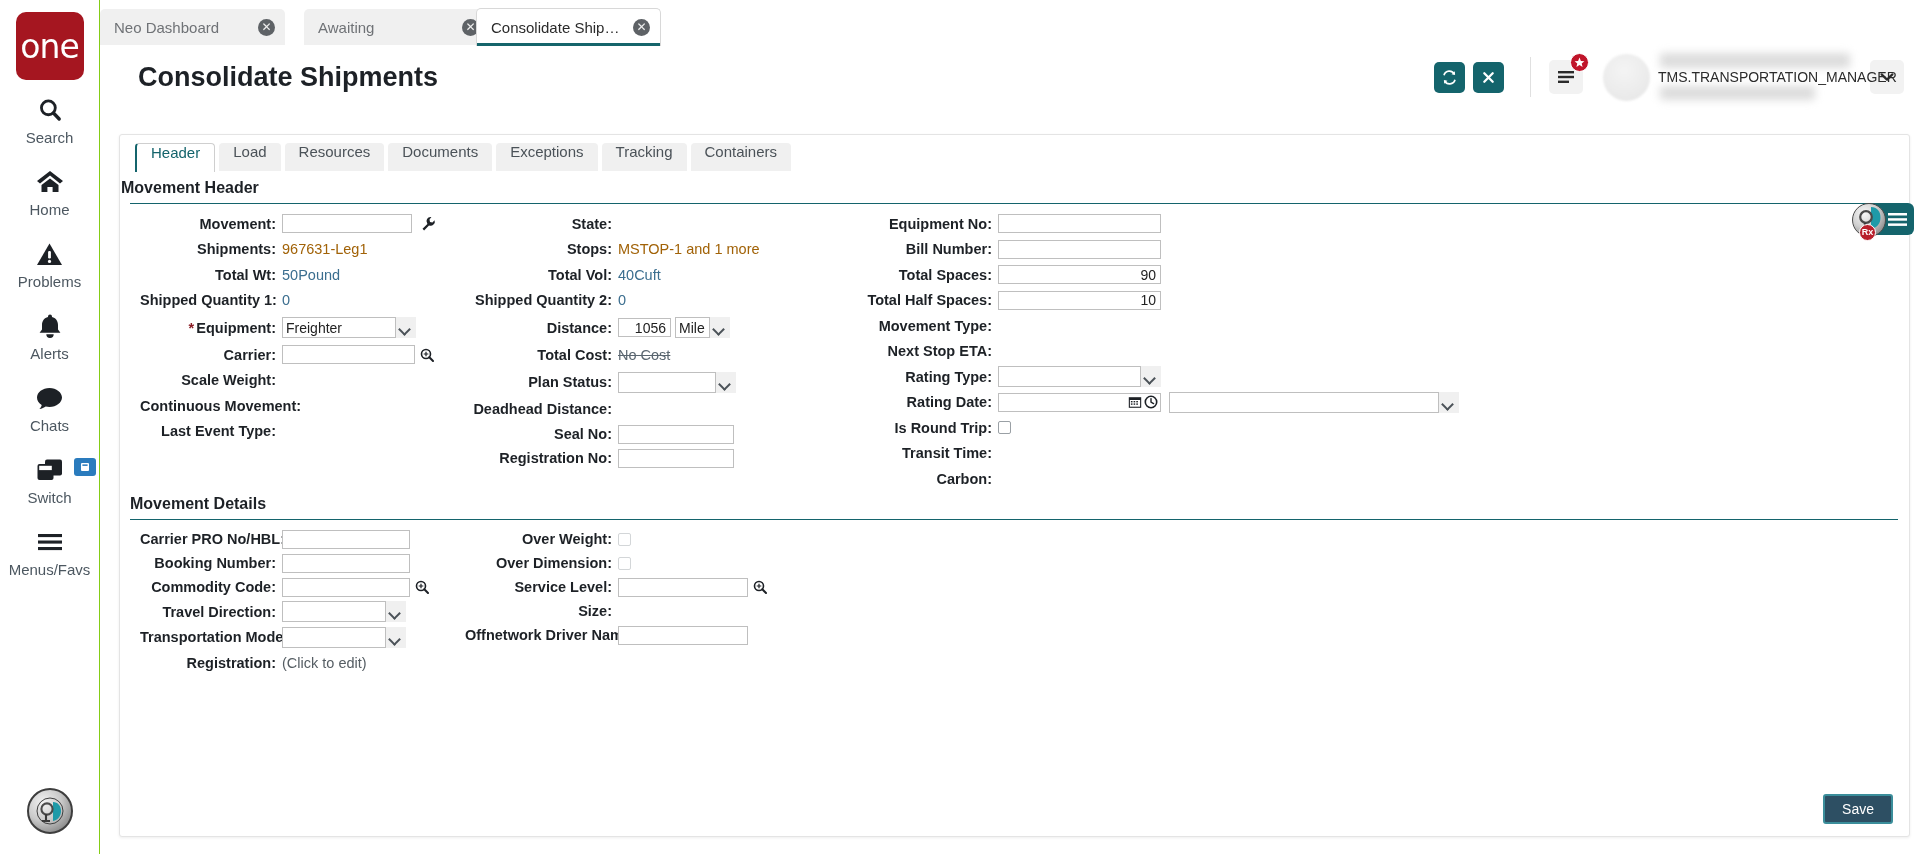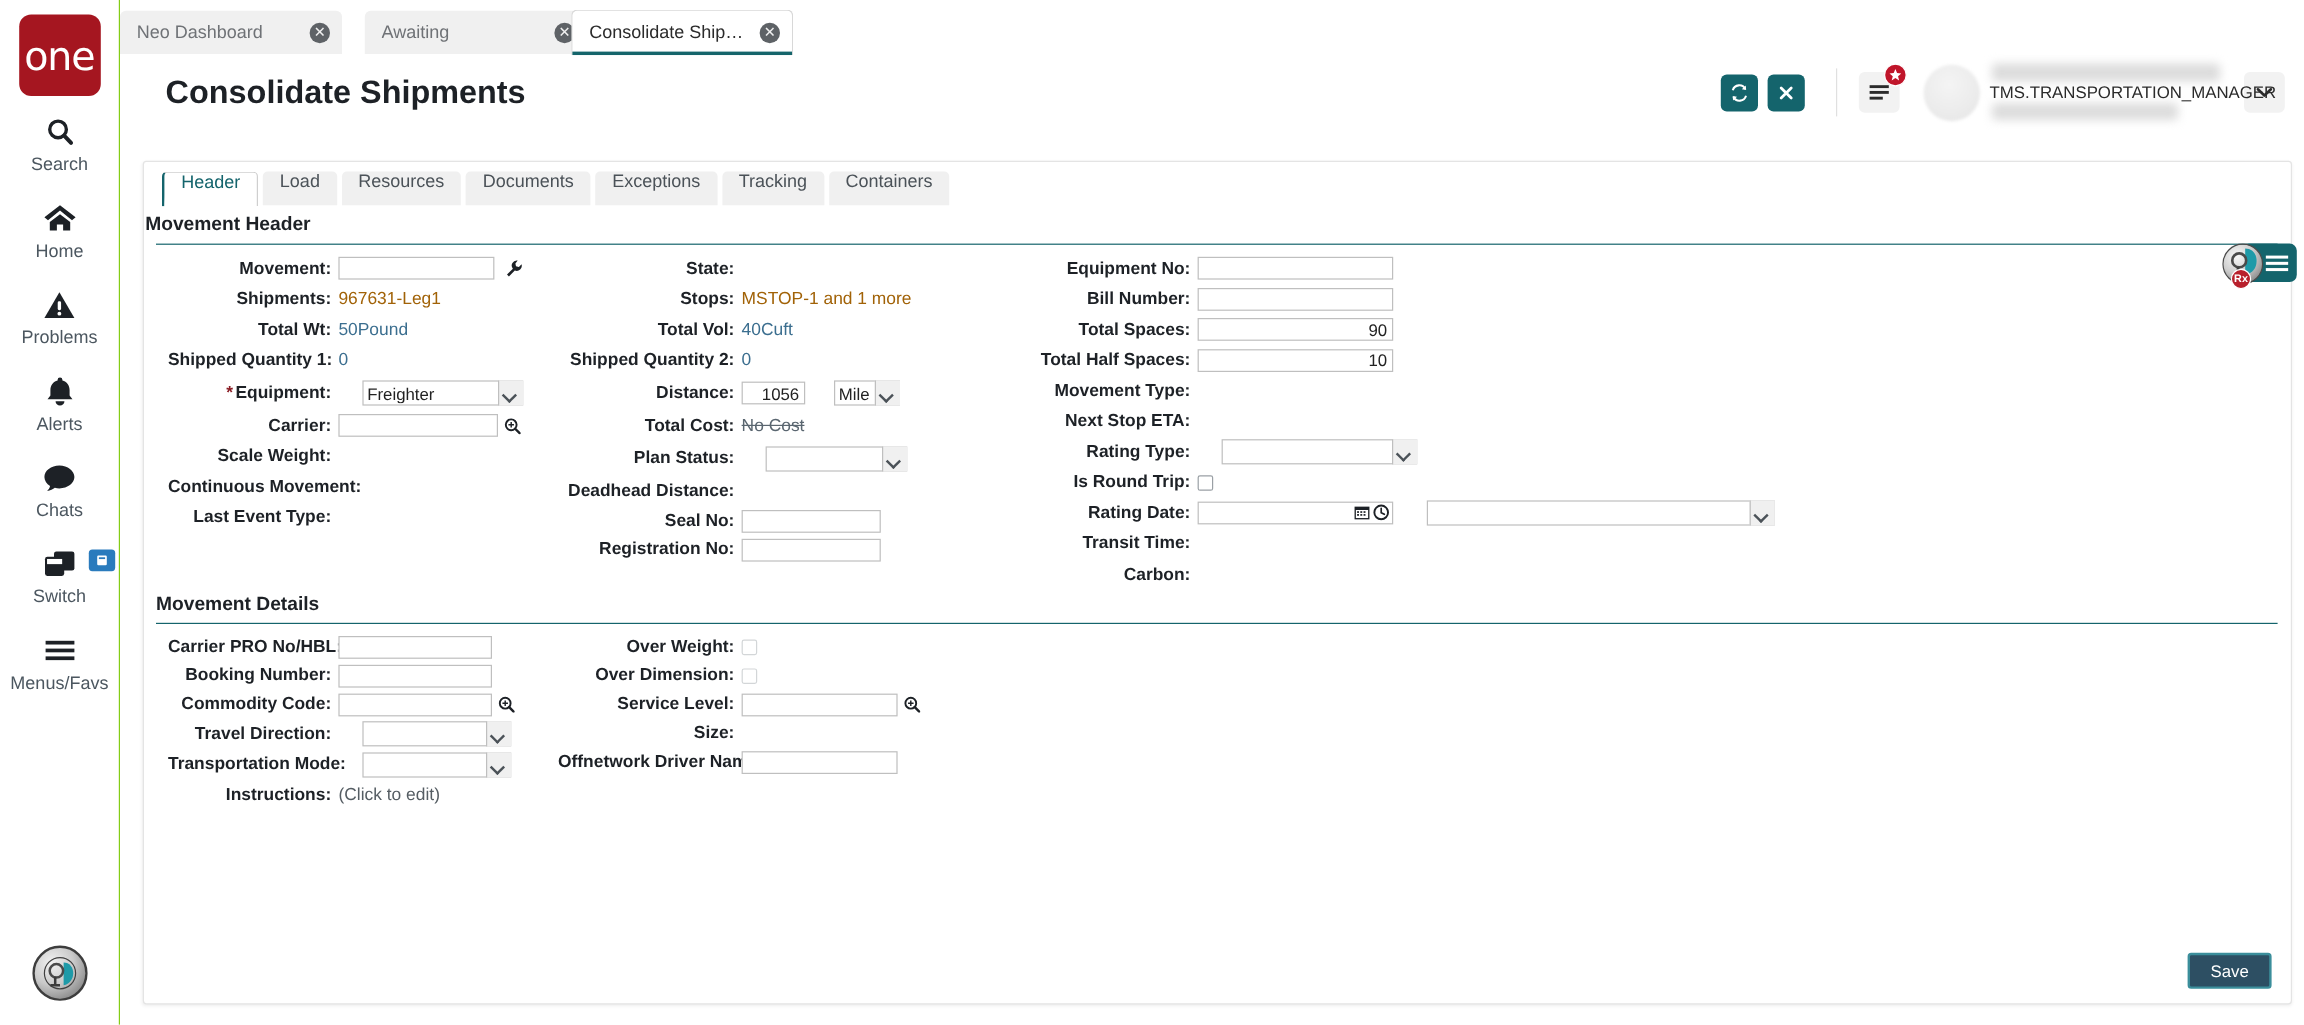--- a/index.html
+++ b/index.html
@@ -176,21 +176,21 @@
   input.tb {
     height: 19px; border: 1px solid #bfbfbf; background: #ffffff;
     font-size: 14px; padding: 0 4px; color: #222;
     font-family: "Liberation Sans", sans-serif; outline: none;
   }
   input.tb.num { text-align: right; }
   select.sb {
     height: 21px; border: 1px solid #bfbfbf; background: #ffffff;
     font-size: 14px; color: #222; padding-left: 3px;
     font-family: "Liberation Sans", sans-serif; outline: none;
-    -webkit-appearance: none; appearance: none; margin-left: 20px;
+    -webkit-appearance: none; appearance: none;
   }
   .selwrap { position: relative; display: inline-block; }
   .selwrap::after {
     content: ""; position: absolute; right: 7px; top: 8px;
     width: 7px; height: 7px; border-right: 2px solid #4b5258; border-bottom: 2px solid #4b5258;
     transform: rotate(45deg); pointer-events: none;
   }
   .selwrap .capb {
     position: absolute; right: 0; top: 0; bottom: 0; width: 21px;
     background: #f0f0f0; border-left: 1px solid #bfbfbf; pointer-events: none;
@@ -552,24 +552,20 @@
       <div class="frow">
         <span class="flab" style="width:188px;">Next Stop ETA:</span>
         <span class="fval"></span>
       </div>
       <div class="frow" style="height:25.5px;">
         <span class="flab" style="width:188px;">Rating Type:</span>
         <span class="selwrap">
           <select class="sb" style="width:163px;"><option></option></select>
           <span class="capb"></span>
         </span>
-      </div>
-      <div class="frow">
-        <span class="flab" style="width:188px;">Is Round Trip:</span>
-        <input type="checkbox" class="cbx" style="">
       </div>
       <div class="frow" style="height:25.5px;">
         <span class="flab" style="width:188px;">Rating Date:</span>
         <span style="position:relative; display:inline-block;">
           <input class="tb" style="width: 163px; padding-right: 38px;" value="">
           <span class="dticons">
             <span>
               <svg width="14" height="14" viewBox="0 0 14 14">
                   <rect x="0.8" y="2.2" width="12.4" height="10.6" fill="#1d2126"></rect>
                   <rect x="1.9" y="5" width="10.2" height="6.7" fill="#ffffff"></rect>
@@ -588,20 +584,24 @@
                 </svg>
             </span>
           </span>
         </span>
         <span class="selwrap" style="margin-left:8px;">
           <select class="sb" style="width:290px;"><option></option></select>
           <span class="capb"></span>
         </span>
       </div>
       <div class="frow">
+        <span class="flab" style="width:188px;">Is Round Trip:</span>
+        <input type="checkbox" class="cbx" style="">
+      </div>
+      <div class="frow">
         <span class="flab" style="width:188px;">Transit Time:</span>
         <span class="fval"></span>
       </div>
       <div class="frow">
         <span class="flab" style="width:188px;">Carbon:</span>
         <span class="fval"></span>
       </div>
     </div>
 
     <div class="sec-title" style="left:10px; top:360px;">Movement Details</div>
@@ -635,21 +635,21 @@
         </span>
       </div>
       <div class="frow" style="height:25.5px;">
         <span class="flab" style="width:142px;">Transportation Mode:</span>
         <span class="selwrap">
           <select class="sb" style="width:124px;"><option></option></select>
           <span class="capb"></span>
         </span>
       </div>
       <div class="frow">
-        <span class="flab" style="width:142px;">Instructions:</span>
+        <span class="flab" style="width:142px;">Registration:</span>
         <span class="fval plain">(Click to edit)</span>
       </div>
     </div>
 
     <div class="fgrid" style="left:345px; top:392px; width:420px;">
       <div class="frow" style="height:24px;">
         <span class="flab" style="width:153px;">Over Weight:</span>
         <input type="checkbox" class="cbx dim" style="">
       </div>
       <div class="frow" style="height:24px;">

